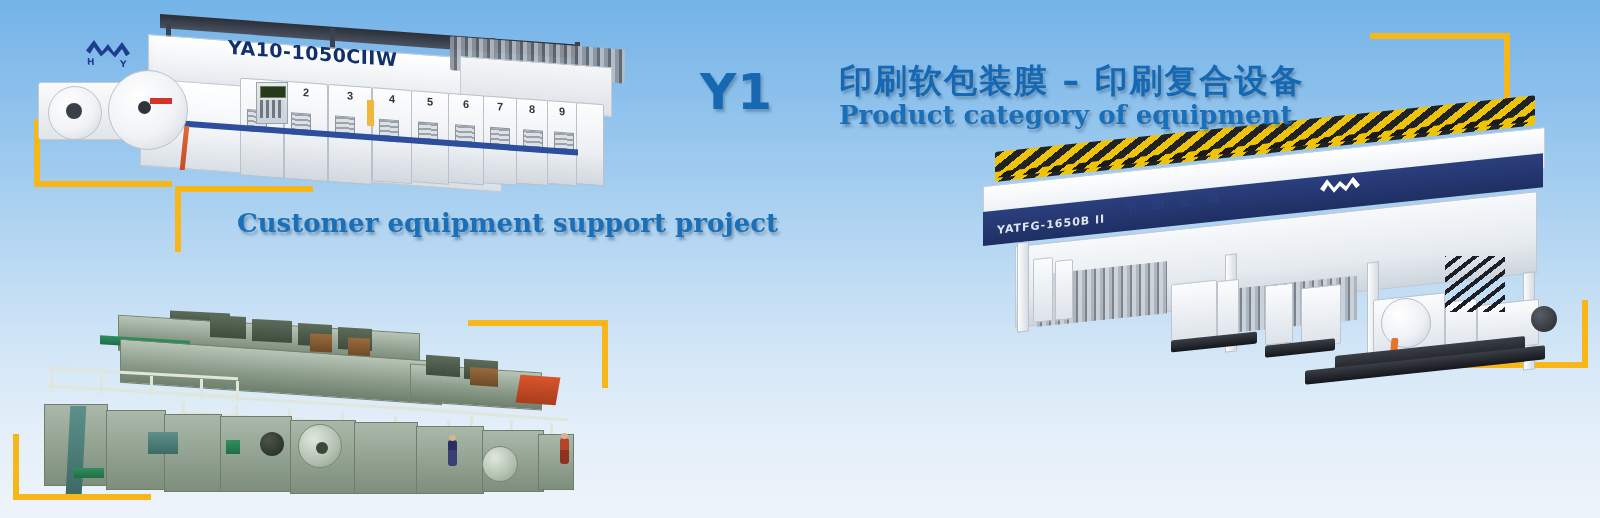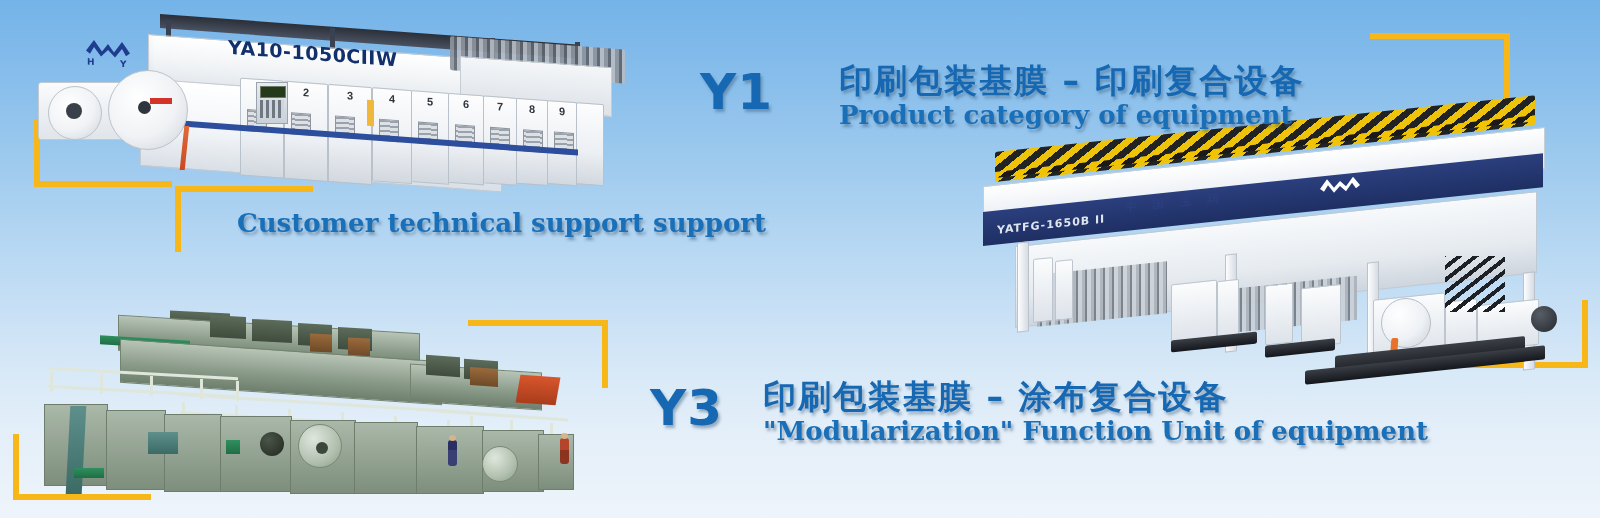--- a/index.html
+++ b/index.html
@@ -397,32 +397,25 @@
     <div class="rollg" style="left:230px;top:122px;width:24px;height:24px;background:radial-gradient(circle at 35% 32%,#4a5449,#22291f);border:none;"></div>
     <div class="rollg" style="left:452px;top:136px;width:34px;height:34px;"></div>
 
     <div class="person" style="left:418px;top:130px;"></div>
     <div class="person" style="left:530px;top:128px;background:linear-gradient(180deg,#b5452a 0 45%,#8d3420 45% 100%);"></div>
   </div>
 
   <div class="row" style="left:700px;top:66px;">
     <div class="ycode">Y1</div>
     <div class="txtcol" style="margin-left:66px;margin-top:-4px;">
-      <div class="cn">印刷包装基膜 – 印刷复合设备</div>
+      <div class="cn">印刷软包装膜 – 印刷复合设备</div>
       <div class="en">Product category of equipment</div>
     </div>
   </div>
 
   <div class="row" style="left:209px;top:212px;">
     <div class="txtcol" style="margin-left:28px;margin-top:-4px;">
-      <div class="en">Customer technical support support</div>
-    </div>
-  </div>
-
-  <div class="row" style="left:650px;top:382px;">
-    <div class="ycode">Y3</div>
-    <div class="txtcol" style="margin-left:40px;margin-top:-4px;">
-      <div class="cn">印刷包装基膜  –  涂布复合设备</div>
-      <div class="en">"Modularization" Function Unit of equipment</div>
-    </div>
-  </div>
+      <div class="en">Customer equipment support project</div>
+    </div>
+  </div>
+
 
 </div>
 
 </body></html>

